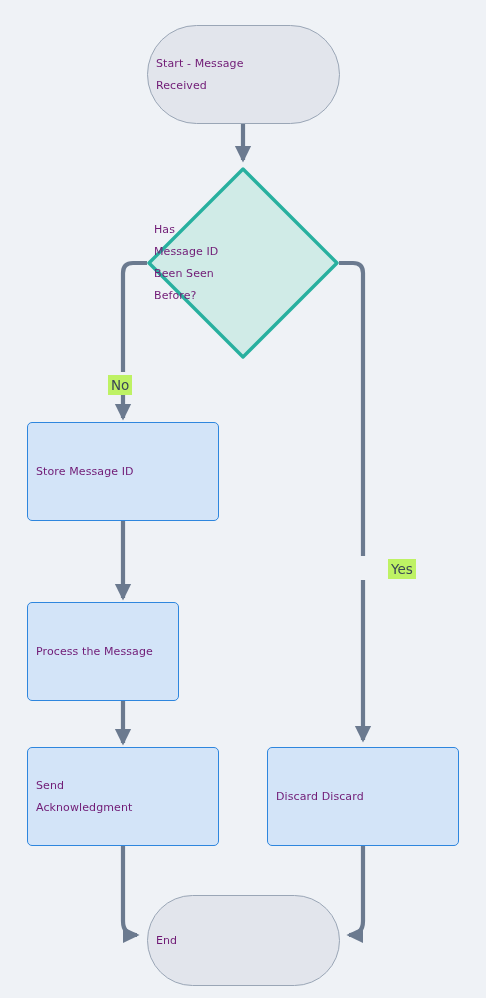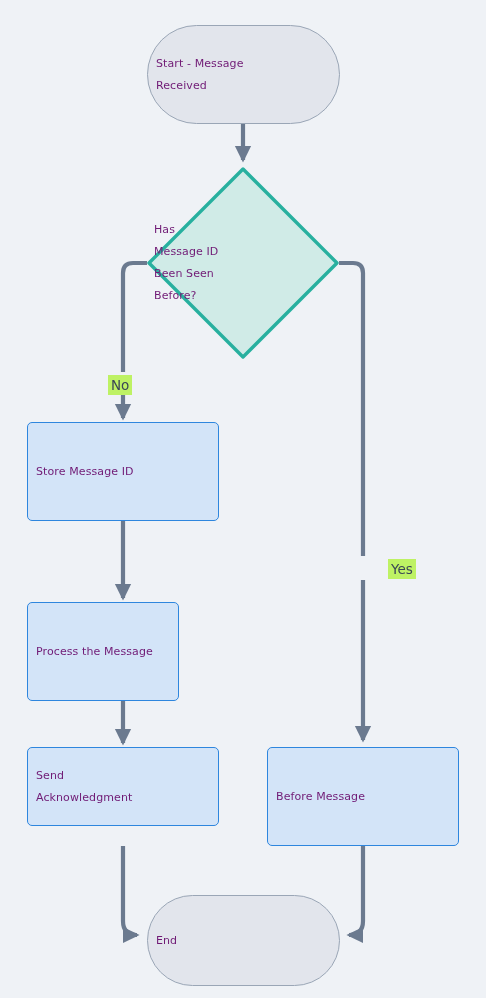--- a/index.html
+++ b/index.html
@@ -133,27 +133,27 @@
   </div>
 
   <div class="node node-process" style="left:27px; top:422px; width:192px; height:99px;">
     <span class="node-label">Store Message ID</span>
   </div>
 
   <div class="node node-process" style="left:27px; top:602px; width:152px; height:99px;">
     <span class="node-label">Process the Message</span>
   </div>
 
-  <div class="node node-process" style="left:27px; top:747px; width:192px; height:79px;">
+  <div class="node node-process" style="left:27px; top:747px; width:192px; height:99px;">
     <span class="node-label">Send
 Acknowledgment</span>
   </div>
 
   <div class="node node-process" style="left:267px; top:747px; width:192px; height:99px;">
-    <span class="node-label">Before Message</span>
+    <span class="node-label">Discard Discard</span>
   </div>
 
   <div class="node node-terminal" style="left:147px; top:895px; width:193px; height:91px;">
     <span class="node-label">End</span>
   </div>
 
   <div class="edge-label" style="left:108px; top:375px;">No</div>
 
   <div class="edge-label" style="left:344px; top:559px;margin-left:44px;">Yes</div>
 

